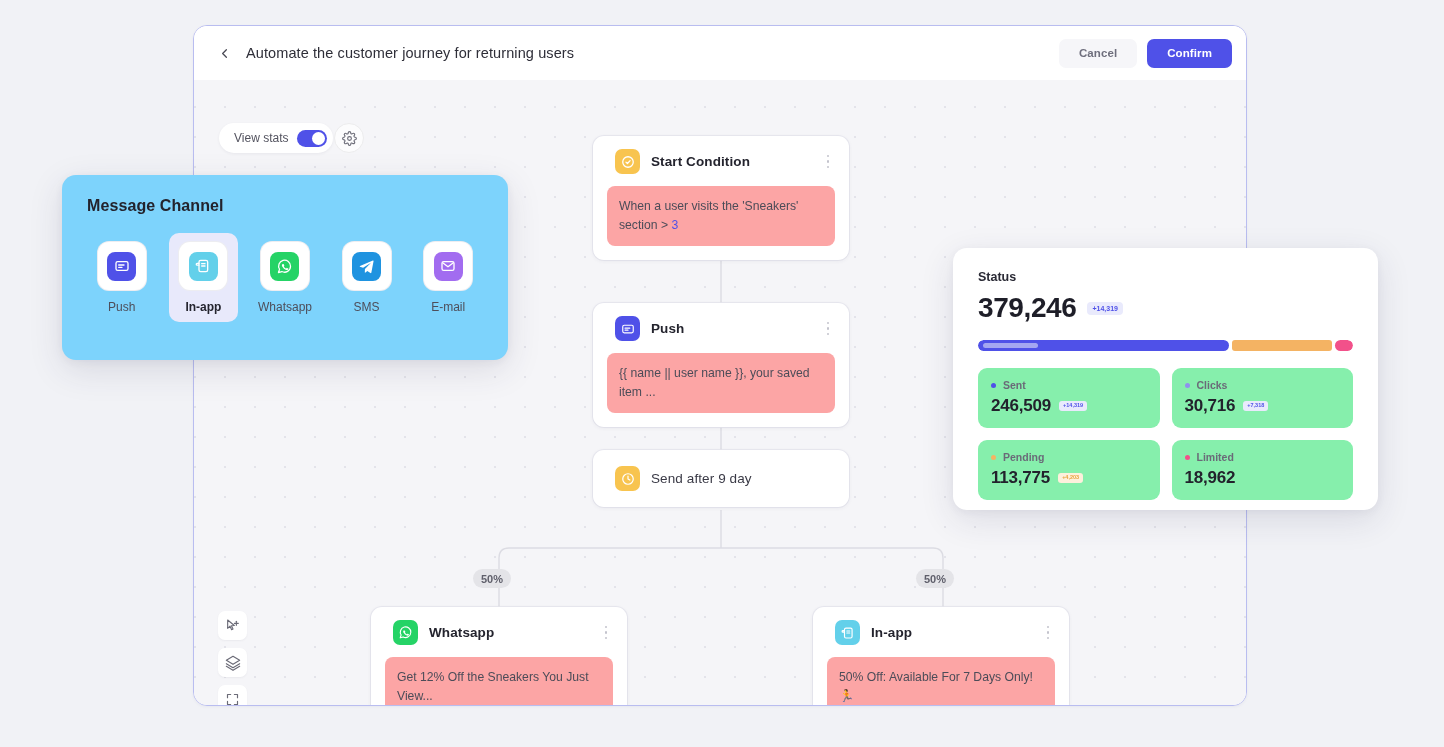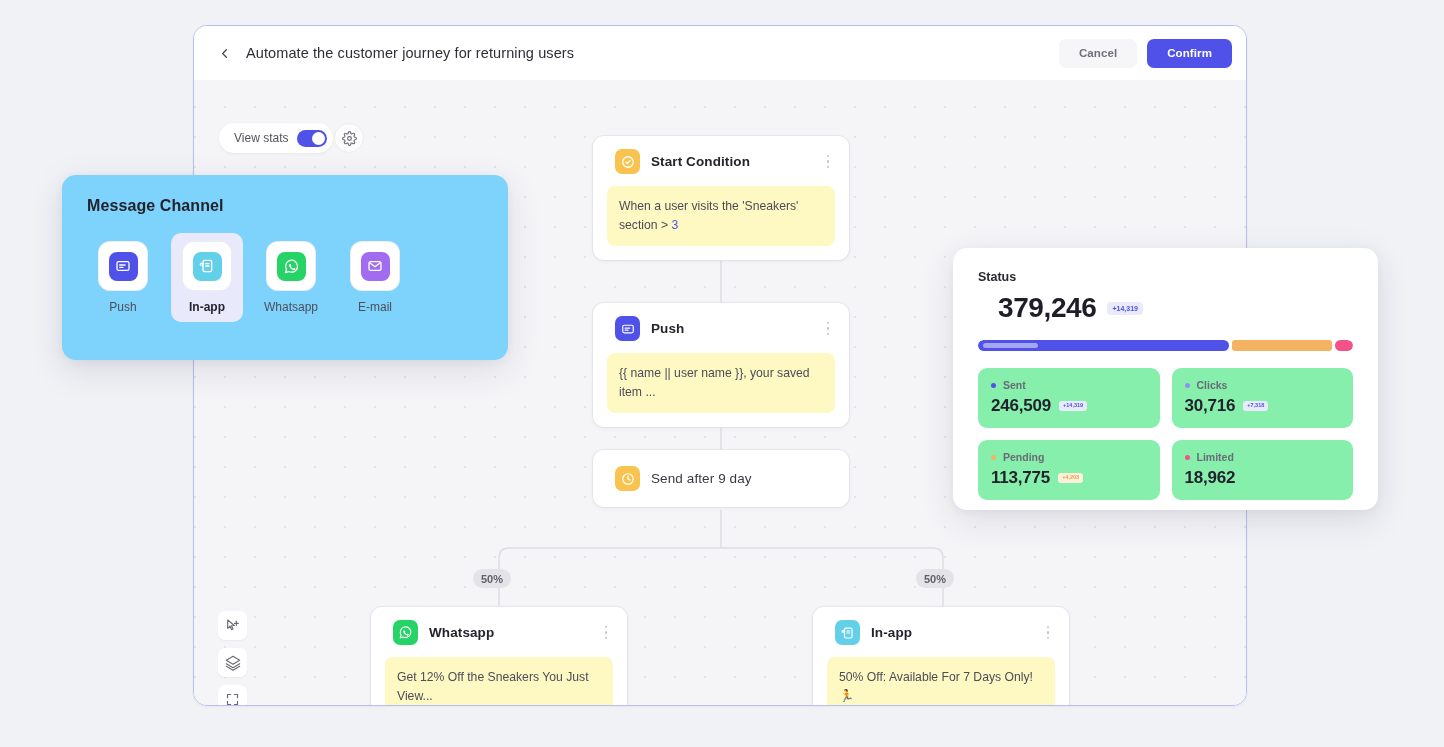--- a/index.html
+++ b/index.html
@@ -116,21 +116,21 @@
     margin-left: 11px; font-size: 13.5px; font-weight: 700; color: #24242e;
     letter-spacing: .1px;
   }
   .node-menu {
     margin-left: auto; width: 14px; height: 18px;
     display: flex; flex-direction: column; align-items: center; justify-content: center; gap: 3px;
     cursor: pointer;
   }
   .node-menu i { width: 2.4px; height: 2.4px; border-radius: 50%; background: #c3c3cd; display: block; }
   .node-body {
-    margin-top: 12px; background: #fef9c3; border-radius: 8px;
+    margin-top: 12px; background: #fca5a5; border-radius: 8px;
     padding: 11px 12px; font-size: 12.2px; color: #4c4c58; line-height: 1.55;
   }
   .node-body .hl { color: #4f51e8; }
 
   
   .ic-yellow { background: #f8c44f; }
   .ic-indigo { background: #4f51e8; }
   .ic-green  { background: #25d366; }
   .ic-cyan   { background: #63d0ea; }
 
@@ -187,21 +187,21 @@
   #status-panel {
     position: absolute; left: 953px; top: 248px;
     width: 425px; height: 262px;
     background: #ffffff; border-radius: 14px;
     box-shadow: 0 10px 34px rgba(45,45,85,.12), 0 2px 8px rgba(45,45,85,.05);
     padding: 22px 25px;
     z-index: 20;
   }
   #status-title { font-size: 12.5px; font-weight: 700; color: #2a2a35; }
   #status-total-row { display: flex; align-items: center; gap: 11px; margin-top: 8px; }
-  #status-total { font-size: 28px; font-weight: 700; color: #1e1e28; letter-spacing: -.4px; margin-left: 20px; }
+  #status-total { font-size: 28px; font-weight: 700; color: #1e1e28; letter-spacing: -.4px; }
   .delta-badge {
     background: #e9eafc; color: #4f51e8;
     font-size: 7px; font-weight: 700; border-radius: 4px;
     padding: 3px 5px; line-height: 1;
   }
   #status-bar {
     margin-top: 16px; height: 11px; border-radius: 6px;
     display: flex; gap: 3px; overflow: hidden;
   }
   #bar-sent {
@@ -431,20 +431,30 @@
         <div class="mc-glyph g-wa">
           <svg width="17" height="17" viewBox="0 0 24 24" fill="none" stroke="#ffffff" stroke-width="1.8" stroke-linecap="round" stroke-linejoin="round">
             <path d="M20.5 11.7a8.4 8.4 0 0 1-12.3 7.4L3.5 20.5l1.5-4.6A8.4 8.4 0 1 1 20.5 11.7z"></path>
             <path d="M9.1 9.1c.2-.5.5-.5.8-.5h.5c.2 0 .4 0 .6.5l.7 1.6c.1.3 0 .5-.1.7l-.4.5c-.1.2-.2.3 0 .6a6 6 0 0 0 2.6 2.3c.3.1.5.1.6 0l.6-.7c.2-.2.4-.2.6-.1l1.6.8c.3.2.4.3.4.5a2 2 0 0 1-1.4 1.6 3 3 0 0 1-2-.1 10.6 10.6 0 0 1-5.2-4.6 3.4 3.4 0 0 1-.7-2c0-.6.2-1.1.4-1.4z" fill="#ffffff" stroke="none"></path>
           </svg>
         </div>
       </div>
       <div class="mc-label">Whatsapp</div>
     </div>
 
+    <div class="mc-option">
+      <div class="mc-tile">
+        <div class="mc-glyph g-sms">
+          <svg width="17" height="17" viewBox="0 0 24 24" fill="#ffffff" stroke="none">
+            <path d="M21 3.5 L2.8 11.2 c-.6.3-.6.9 0 1.1 l4.4 1.5 L18.4 6.6 l-8.6 8.9 l-.2 4.6 c0 .6.5.8 1 .4 l2.6-2.3 l4.3 3.1 c.5.4 1.1.1 1.3-.5 L22 4.3 c.2-.6-.4-1.1-1-.8 z"></path>
+          </svg>
+        </div>
+      </div>
+      <div class="mc-label">SMS</div>
+    </div>
 
     <div class="mc-option">
       <div class="mc-tile">
         <div class="mc-glyph g-email">
           <svg width="16" height="16" viewBox="0 0 24 24" fill="none" stroke="#ffffff" stroke-width="2" stroke-linecap="round" stroke-linejoin="round">
             <rect x="3" y="5.5" width="18" height="13" rx="2.5"></rect>
             <polyline points="4.5 7.5 12 13.2 19.5 7.5"></polyline>
           </svg>
         </div>
       </div>

